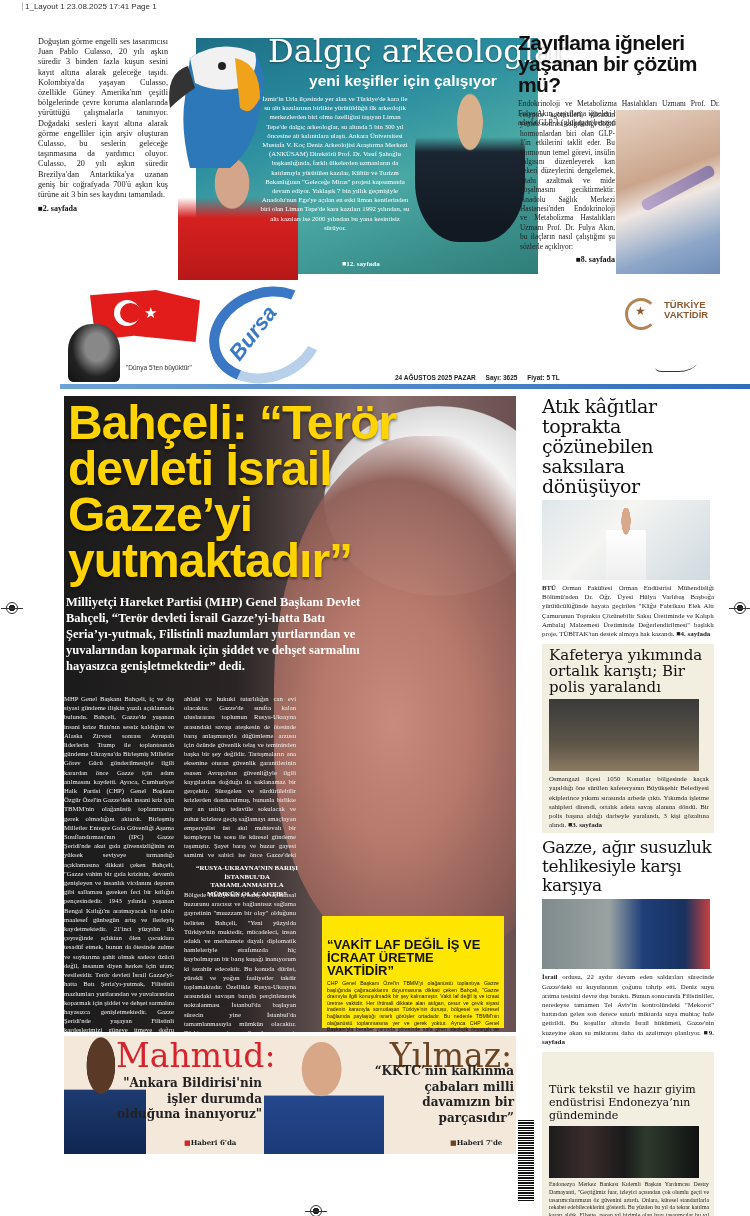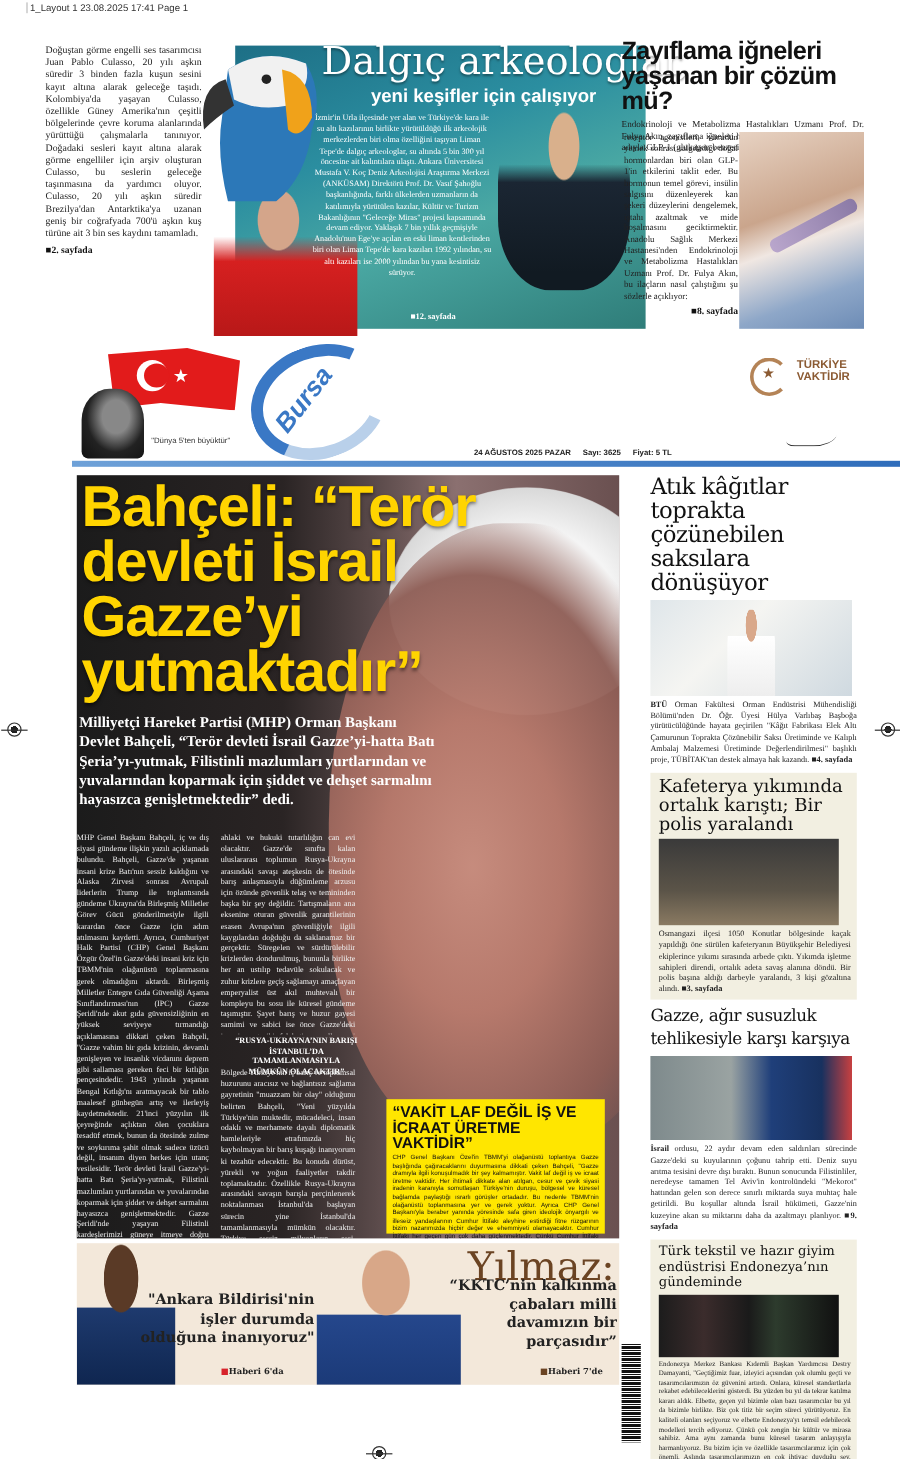--- a/index.html
+++ b/index.html
@@ -65,35 +65,35 @@
     background: radial-gradient(ellipse at 40% 55%, #c98d7e 0%, #b97a6c 30%, #8e5d55 60%, transparent 75%); opacity: .95; }
   .main-hair { position: absolute; left: 260px; top: 10px; width: 230px; height: 190px; border-radius: 50%; background: radial-gradient(ellipse, #f4f4f4 0 45%, #d9d9d9 70%, transparent 72%); }
   .main-title { position: relative; margin: 4px 0 0 4px; font: 900 48px/46px "Liberation Sans", sans-serif; color: #ffd400; letter-spacing: -1px; text-shadow: 0 2px 3px rgba(0,0,0,.5); }
   .main-lead { position: relative; margin: 10px 0 0 0; padding-left: 2px; width: 300px; font: bold 12.5px/16px "Liberation Serif", serif; color: #fff; }
   .main-cols { position: absolute; left: 0; top: 298px; width: 226px; display: flex; gap: 8px; }
   .main-col { width: 110px; font: 6.7px/9.2px "Liberation Serif", serif; color: #eee; text-align: justify; }
   .main-col2 { position: absolute; left: 120px; top: 298px; width: 112px; font: 6.7px/9.2px "Liberation Serif", serif; color: #eee; text-align: justify; }
   .main-sub { position: absolute; left: 130px; top: 468px; width: 106px; font: bold 6.8px/8.5px "Liberation Serif", serif; color: #fff; text-align: center; }
   .main-col3 { position: absolute; left: 120px; top: 494px; width: 112px; font: 6.7px/9.2px "Liberation Serif", serif; color: #eee; text-align: justify; }
 
-  .yellow-box { position: absolute; left: 258px; top: 520px; width: 182px; height: 112px; background: #ffe600; padding: 4px 5px; }
+  .yellow-box { position: absolute; left: 258px; top: 520px; width: 182px; height: 112px; background: #ffe600; padding: 22px 5px; }
   .yb-title { font: 900 13px/13px "Liberation Sans", sans-serif; color: #111; }
   .yb-body { font: 5.2px/6.6px "Liberation Sans", sans-serif; color: #111; margin-top: 3px; text-align: justify; }
 
   
   .right { position: absolute; left: 542px; top: 396px; width: 172px; }
   .r-title-lg { font: 400 19px/20px "DejaVu Serif", serif; color: #111; letter-spacing: -0.4px; }
   .r-photo { width: 168px; margin-top: 4px; }
   .r-body { font: 6.8px/9.2px "Liberation Serif", serif; text-align: justify; margin-top: 3px; }
   .r-body b { font-weight: bold; }
   .r-ref { font: bold 7px "Liberation Serif", serif; }
   .r-ref::before { content: "\25A0 "; }
   .panel { background: #f2efe1; padding: 3px 5px 4px 7px; margin-top: 6px; }
   .r-title-md { font: 400 15px/16px "DejaVu Serif", serif; color: #111; }
-  .r-title-sm { font: 400 11px/13px "DejaVu Serif", serif; color: #111; }
+  .r-title-sm { font: 400 11px/13px "DejaVu Serif", serif; color: #111; margin-top: 28px; }
 
   
   .bottom { position: absolute; left: 64px; top: 1036px; width: 452px; height: 118px; background: #f3e8da; overflow: hidden; }
   .b-photo1 { position: absolute; left: 0; top: 0; width: 82px; height: 118px; background: radial-gradient(ellipse at 45% 25%, #5a3a26 0 22%, transparent 23%), linear-gradient(180deg, transparent 45%, #1e3a6e 46%, #0f2650 100%); }
   .b-photo2 { position: absolute; left: 200px; top: 0; width: 120px; height: 118px; background: radial-gradient(ellipse at 48% 28%, #d8a788 0 22%, transparent 23%), linear-gradient(180deg, transparent 50%, #25478c 51%, #1b3a78 100%); }
   .b-name1 { position: absolute; left: 52px; top: 0; font: 400 33px/40px "DejaVu Serif", serif; color: #d7232b; }
   .b-quote1 { position: absolute; left: 52px; top: 40px; width: 146px; text-align: right; font: bold 12px/15.5px "DejaVu Serif", serif; color: #222; }
   .b-ref1 { position: absolute; left: 120px; top: 102px; font: bold 7px "DejaVu Serif", serif; color: #222; }
   .b-ref1::before { content: "\25A0 "; color: #d7232b; }
   .b-name2 { position: absolute; left: 324px; top: 0; width: 126px; text-align: center; font: 400 33px/40px "DejaVu Serif", serif; color: #6b4423; }
@@ -165,21 +165,21 @@
     <div>VAKTİDİR</div>
   </div>
   <div class="signature"></div>
   <div class="mast-rule"></div>
 </header>
 
 <article class="main">
   <div class="main-hair"></div>
   <div class="main-face"></div>
   <h1 class="main-title">Bahçeli: “Terör devleti İsrail Gazze’yi yutmaktadır”</h1>
-  <p class="main-lead">Milliyetçi Hareket Partisi (MHP) Orman Başkanı Devlet Bahçeli, “Terör devleti İsrail Gazze’yi-hatta Batı Şeria’yı-yutmak, Filistinli mazlumları yurtlarından ve yuvalarından koparmak için şiddet ve dehşet sarmalını hayasızca genişletmektedir” dedi.</p>
+  <p class="main-lead">Milliyetçi Hareket Partisi (MHP) Genel Başkanı Devlet Bahçeli, “Terör devleti İsrail Gazze’yi-hatta Batı Şeria’yı-yutmak, Filistinli mazlumları yurtlarından ve yuvalarından koparmak için şiddet ve dehşet sarmalını hayasızca genişletmektedir” dedi.</p>
   <div class="main-cols">
     <p class="main-col">MHP Genel Başkanı Bahçeli, iç ve dış siyasi gündeme ilişkin yazılı açıklamada bulundu. Bahçeli, Gazze'de yaşanan insani krize Batı'nın sessiz kaldığını ve Alaska Zirvesi sonrası Avrupalı liderlerin Trump ile toplantısında gündeme Ukrayna'da Birleşmiş Milletler Görev Gücü gönderilmesiyle ilgili karardan önce Gazze için adım atılmasını kaydetti. Ayrıca, Cumhuriyet Halk Partisi (CHP) Genel Başkanı Özgür Özel'in Gazze'deki insani kriz için TBMM'nin olağanüstü toplanmasına gerek olmadığını aktardı. Birleşmiş Milletler Entegre Gıda Güvenliği Aşama Sınıflandırması'nın (IPC) Gazze Şeridi'nde akut gıda güvensizliğinin en yüksek seviyeye tırmandığı açıklamasına dikkati çeken Bahçeli, "Gazze vahim bir gıda krizinin, devamlı genişleyen ve insanlık vicdanını deprem gibi sallaması gereken feci bir kıtlığın pençesindedir. 1943 yılında yaşanan Bengal Kıtlığı'nı aratmayacak bir tablo maalesef günbegün artış ve ilerleyiş kaydetmektedir. 21'inci yüzyılın ilk çeyreğinde açlıktan ölen çocuklara tesadüf etmek, bunun da ötesinde zulme ve soykırıma şahit olmak sadece üzücü değil, insanım diyen herkes için utanç vesilesidir. Terör devleti İsrail Gazze'yi-hatta Batı Şeria'yı-yutmak, Filistinli mazlumları yurtlarından ve yuvalarından koparmak için şiddet ve dehşet sarmalını hayasızca genişletmektedir. Gazze Şeridi'nde yaşayan Filistinli kardeşlerimizi güneye itmeye doğru sürme ve sürgüne acımasızlığı Siyonist barbarlık tarafından askeri ve siyasi operasyonlarla mesafe almaktadır. Gazze'nin önce işgali, müteakiben ilhak planı devreye alınmıştır. Siyonist emperyalist azgınlık adeta kudurmuş ve kontrolden çıkmıştır. Uluslararası insani hukuk ayaklar altındadır" diye konuştu. Dünya'nın Gazze'deki bu soykırım önünde sessiz ve ötanatlığe bağlanan katliama çok az sahne olduğunu vurgulayan Bahçeli, "Alaska Zirvesi, akabinde Avrupalı liderlerin Oval Ofis'te yaptığı yekünde ve kuzularım sessizliğini andıran biçimde ABD Başkanı'nın ağzının içine bakan toplantının ardından Ukrayna'ya Birleşmiş Milletler Görev Gücü gönderilmesiyle ilgili çabaların evvelemirde Gazze için planlanması</p>
   </div>
   <p class="main-col2" style="height:168px;overflow:hidden">ahlaki ve hukuki tutarlılığın can evi olacaktır. Gazze'de sınıfta kalan uluslararası toplumun Rusya-Ukrayna arasındaki savaşı ateşkesin de ötesinde barış anlaşmasıyla düğümleme arzusu için özünde güvenlik telaş ve temininden başka bir şey değildir. Tartışmaların ana eksenine oturan güvenlik garantilerinin esasen Avrupa'nın güvenliğiyle ilgili kaygılardan doğduğu da saklanamaz bir gerçektir. Süregelen ve sürdürülebilir krizlerden dondurulmuş, bununla birlikte her an ustılıp tedavüle sokulacak ve zuhur krizlere geçiş sağlamayı amaçlayan emperyalist üst akıl muhtevalı bir kompleyu bu sosu ile küresel gündeme taşımıştır. Şayet barış ve huzur gayesi samimi ve sabici ise önce Gazze'deki insani ve tarihi felaketin engellenmesi kaçınılmaz bir mecburiyettir. Sayın Cumhurbaşkanımızın dünya çapındaki çatışma bölgelerine yönelik barış ve diyalog çağrıları, İstanbul'un bu çerçevede sivrilip öne çıkması ağırlaşan sorunların çözümünde umut ışığı olarak görülmelidir. İnsanlık vicdanına tercüman olan bu çağrıların kulak ardı yapılması hakkaniyet ve hakikat ölçüleriyle taban tabana zıt olup krizleri tırmandıracaktır. Türkiye içinde ve dışında kalıcı barış ve huzur amacındadır. Terörsüz Türkiye hedefi bunun en bariz ve belirgin misalidir. Milli birlik ve kardeşliğimiz yegane kuvvetimizdir" şeklinde konuştu.</p>
   <div class="main-sub">“RUSYA-UKRAYNA’NIN BARIŞI İSTANBUL’DA TAMAMLANMASIYLA MÜMKÜN OLACAKTIR”</div>
   <p class="main-col3">Bölgede Türkiye'nin iç barış ve toplumsal huzurunu aracısız ve bağlantısız sağlama gayretinin "muazzam bir olay" olduğunu belirten Bahçeli, "Yeni yüzyılda Türkiye'nin muktedir, mücadeleci, insan odaklı ve merhamete dayalı diplomatik hamleleriyle etrafımızda hiç kaybolmayan bir barış kuşağı inanıyorum ki tezahür edecektir. Bu konuda dürüst, yürekli ve yoğun faaliyetler takdir toplamaktadır. Özellikle Rusya-Ukrayna arasındaki savaşın barışla perçinlenerek noktalanması İstanbul'da başlayan sürecin yine İstanbul'da tamamlanmasıyla mümkün olacaktır. Türkiye sessiz milyonların sesi, mazlumların dinmeyen nefesidir" dedi. (İHA)</p>
   <aside class="yellow-box">
     <div class="yb-title">“VAKİT LAF DEĞİL İŞ VE İCRAAT ÜRETME VAKTİDİR”</div>
     <p class="yb-body">CHP Genel Başkanı Özel'in TBMM'yi olağanüstü toplantıya Gazze başlığında çağıracaklarını duyurmasına dikkati çeken Bahçeli, "Gazze dramıyla ilgili konuşulmadık bir şey kalmamıştır. Vakit laf değil iş ve icraat üretme vaktidir. Her ihtimali dikkate alan atılgan, cesur ve çevik siyasi iradenin karanıyla somutlaşan Türkiye'nin duruşu, bölgesel ve küresel bağlamda paylaştığı ısrarlı görüşler ortadadır. Bu nedenle TBMM'nin olağanüstü toplanmasına yer ve gerek yoktur. Ayrıca CHP Genel Başkanı'yla beraber yanında yöresinde safa giren ideolojik önyargılı ve illeseiz yandaşlarının Cumhur İttifakı aleyhine estirdiği fitne rüzgarının bizim nazarımızda hiçbir değer ve ehemmiyeti olamayacaktır. Cumhur İttifakı her geçen gün çok daha güçlenmektedir. Çünkü Cumhur İttifakı ahlaki, manevi, vatan ve millet sevdasına dayanarak 15 Temmuz gecesi meydanlarda kurulmuş tarihi nitelikli beraberliktir" ifadelerini kullandı.</p>
   </aside>
@@ -194,35 +194,36 @@
     <p class="r-body"><b>BTÜ</b> <span>Orman Fakültesi Orman Endüstrisi Mühendisliği Bölümü'nden Dr. Öğr. Üyesi Hülya Varlıbaş Başboğa yürütücülüğünde hayata geçirilen "Kâğıt Fabrikası Elek Altı Çamurunun Toprakta Çözünebilir Saksı Üretiminde ve Kalıplı Ambalaj Malzemesi Üretiminde Değerlendirilmesi" başlıklı proje, TÜBİTAK'tan destek almaya hak kazandı.</span> <span class="r-ref">4. sayfada</span></p>
   </article>
 
   <article class="panel">
     <h3 class="r-title-md">Kafeterya yıkımında ortalık karıştı; Bir polis yaralandı</h3>
     <div class="r-photo" style="width:150px;height:72px;background:linear-gradient(180deg,#3a3a3a,#5b5448 60%,#8a7a62)"></div>
     <p class="r-body"><span>Osmangazi ilçesi 1050 Konutlar bölgesinde kaçak yapıldığı öne sürülen kafeteryanın Büyükşehir Belediyesi ekiplerince yıkımı sırasında arbede çıktı. Yıkımda işletme sahipleri direndi, ortalık adeta savaş alanına döndü. Bir polis başına aldığı darbeyle yaralandı, 3 kişi gözaltına alındı.</span> <span class="r-ref">3. sayfada</span></p>
   </article>
 
   <article style="margin-top:5px">
-    <h3 class="r-title-lg" style="font-size:14px;line-height:19px">Gazze, ağır susuzluk tehlikesiyle karşı karşıya</h3>
+    <h3 class="r-title-lg" style="font-size:17px;line-height:19px">Gazze, ağır susuzluk tehlikesiyle karşı karşıya</h3>
     <div class="r-photo" style="height:70px;background:linear-gradient(90deg,#7e8a8c 0%,#9aa3a2 40%,#1f3f7a 60%,#18315f 85%,#c84040 100%)"></div>
     <p class="r-body"><b>İsrail</b> <span>ordusu, 22 aydır devam eden saldırıları sürecinde Gazze'deki su kuyularının çoğunu tahrip etti. Deniz suyu arıtma tesisini devre dışı bıraktı. Bunun sonucunda Filistinliler, neredeyse tamamen Tel Aviv'in kontrolündeki "Mekorot" hattından gelen son derece sınırlı miktarda suya muhtaç hale getirildi. Bu koşullar altında İsrail hükümeti, Gazze'nin kuzeyine akan su miktarını daha da azaltmayı planlıyor.</span> <span class="r-ref">9. sayfada</span></p>
   </article>
 
   <article class="panel" style="padding-bottom:3px">
     <h3 class="r-title-sm">Türk tekstil ve hazır giyim endüstrisi Endonezya’nın gündeminde</h3>
     <div class="r-photo" style="width:150px;height:52px;background:linear-gradient(90deg,#1c1c1c,#3b2c2c 25%,#1a1a1a 50%,#2d3b2d 65%,#111)"></div>
     <p class="r-body" style="font-size:5.8px;line-height:7.8px"><span>Endonezya Merkez Bankası Kıdemli Başkan Yardımcısı Destry Damayanti, "Geçtiğimiz fuar, izleyici açısından çok olumlu geçti ve tasarımcılarımızın öz güvenini artırdı. Onlara, küresel standartlarla rekabet edebileceklerini gösterdi. Bu yüzden bu yıl da tekrar katılma kararı aldık. Elbette, geçen yıl bizimle olan bazı tasarımcılar bu yıl da bizimle birlikte. Biz çok titiz bir seçim süreci yürütüyoruz. En kaliteli olanları seçiyoruz ve elbette Endonezya'yı temsil edebilecek modelleri tercih ediyoruz. Çünkü çok zengin bir kültür ve mirasa sahibiz. Ama aynı zamanda bunu küresel tasarım anlayışıyla harmanlıyoruz. Bu bizim için ve özellikle tasarımcılarımız için çok önemli. Aslında tasarımcılarımızın en çok ihtiyaç duyduğu şey, küresel pazara erişim. Böylece dünyadaki diğer tasarımcılarla adil bir şekilde rekabet edebilirler."</span> </p>
   </article>
 </aside>
 
 <section class="bottom">
   <div class="b-photo1"></div>
   <div class="b-photo2"></div>
+  <div class="b-name1">Mahmud:</div>
   <div class="b-quote1">"Ankara Bildirisi'nin işler durumda olduğuna inanıyoruz"</div>
   <div class="b-ref1">Haberi 6'da</div>
   <div class="b-name2">Yılmaz:</div>
   <div class="b-quote2">“KKTC’nin kalkınma çabaları milli davamızın bir parçasıdır”</div>
   <div class="b-ref2">Haberi 7'de</div>
 </section>
 
 <div class="barcode"></div>
 
 </body></html>

